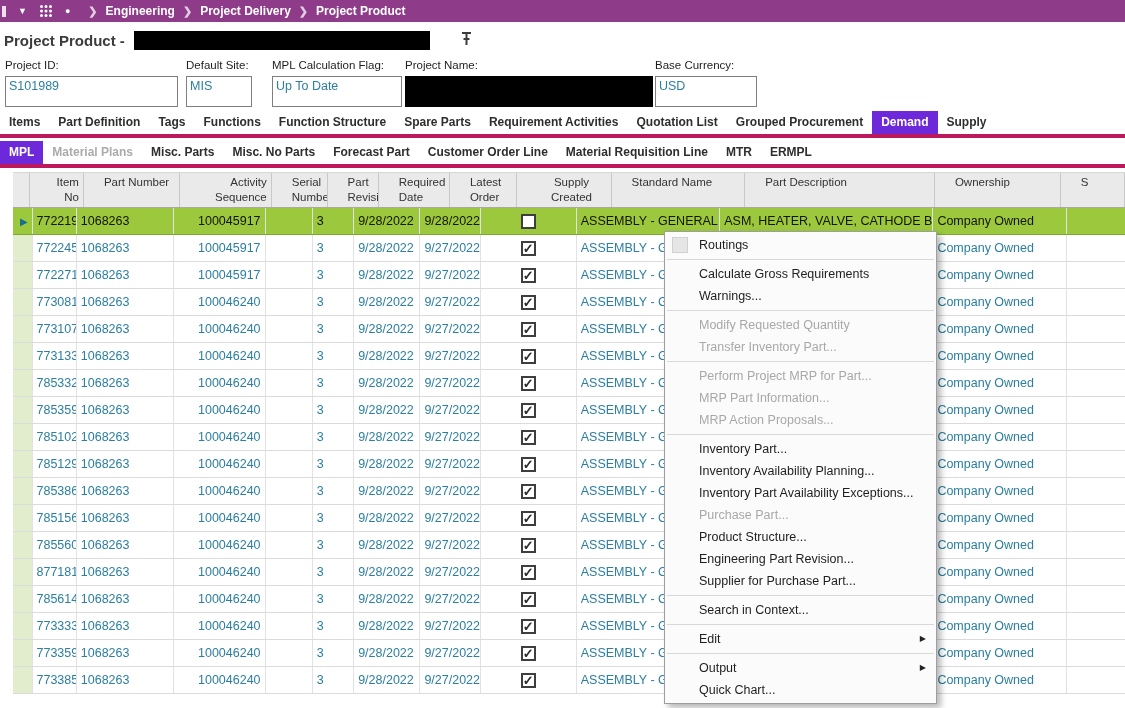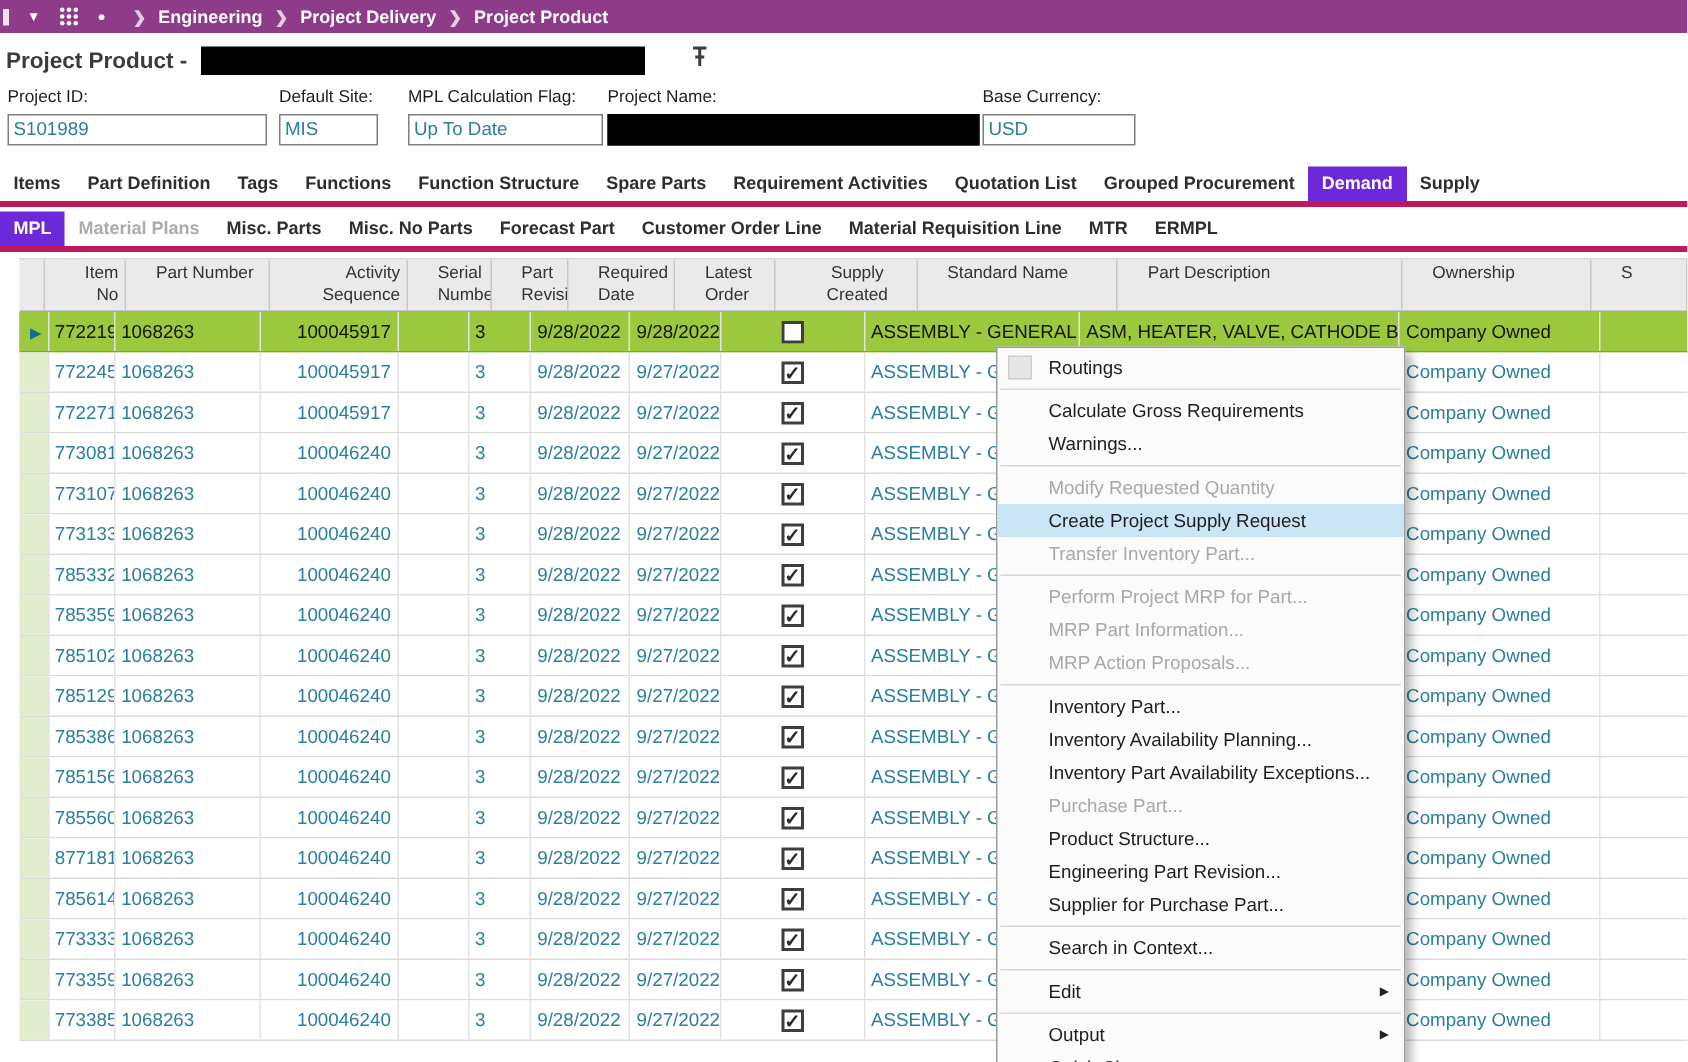--- a/index.html
+++ b/index.html
@@ -18,21 +18,21 @@
   .crumb { font-size:12px; font-weight:bold; color:#fff; cursor:default; }
   
   .titlebar { display:flex; align-items:center; height:30px; padding-left:4px; margin-top:3px; }
   .title-text { font-size:15px; font-weight:bold; color:#3C3C3C; white-space:nowrap; }
   .redact-title { width:296px; height:19px; background:#000; margin-left:9px; }
   .pin { margin-left:30px; }
   
   .fields { position:relative; height:50px; margin-top:4px; font-size:11.5px; color:#1E1E1E; }
   .field { position:absolute; top:0; }
   .field label { display:block; margin-bottom:5px; }
-  .fbox { border:1px solid #7F7F7F; height:21px; line-height:19px; padding:0 3px;
+  .fbox { border:1px solid #7F7F7F; height:31px; line-height:19px; padding:0 3px;
           font-size:12.5px; color:#2B7FA0; background:#fff; overflow:hidden; white-space:nowrap; }
   .fbox.redacted { background:#000; border-color:#000; }
   .f1 { left:5px;  width:173px; }
   .f2 { left:186px; width:66px; }
   .f3 { left:272px; width:130px; }
   .f4 { left:405px; width:248px; }
   .f5 { left:655px; width:102px; }
   
   .tabbar { display:flex; align-items:flex-end; border-bottom:4px solid #be185d; margin-top:2px; }
   .tab { padding:4px 9px 5px 9px; font-size:12px; font-weight:bold; color:#2E2E2E; cursor:default; white-space:nowrap; }
@@ -462,21 +462,20 @@
     </div>
 </div>
 
 <div class="cmenu" id="context-menu">
     <div class="mi">Routings<span class="mi-icon"></span></div>
     <div class="msep"></div>
     <div class="mi">Calculate Gross Requirements</div>
     <div class="mi">Warnings...</div>
     <div class="msep"></div>
     <div class="mi disabled">Modify Requested Quantity</div>
-    <div class="mi hl">Create Project Supply Request</div>
     <div class="mi disabled">Transfer Inventory Part...</div>
     <div class="msep"></div>
     <div class="mi disabled">Perform Project MRP for Part...</div>
     <div class="mi disabled">MRP Part Information...</div>
     <div class="mi disabled">MRP Action Proposals...</div>
     <div class="msep"></div>
     <div class="mi">Inventory Part...</div>
     <div class="mi">Inventory Availability Planning...</div>
     <div class="mi">Inventory Part Availability Exceptions...</div>
     <div class="mi disabled">Purchase Part...</div>

